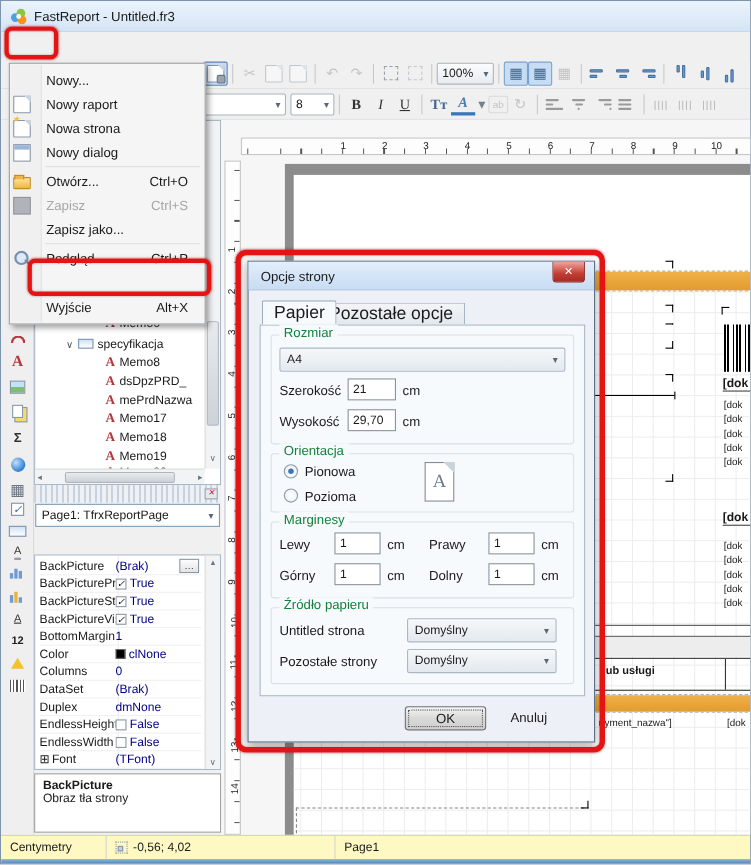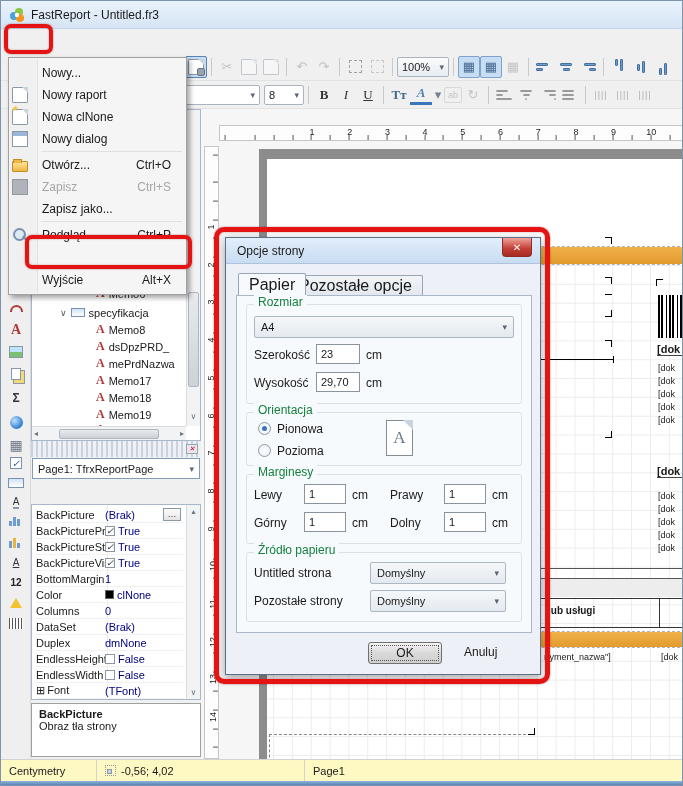--- a/index.html
+++ b/index.html
@@ -598,21 +598,21 @@
     <div class="mitem" style="top:4px">
         <i class="mic"></i>
         <span class="lbl">Nowy...</span>
       </div>
     <div class="mitem" style="top:26px">
         <i class="mic ic-doc"></i>
         <span class="lbl">Nowy raport</span>
       </div>
     <div class="mitem" style="top:48px">
         <i class="mic ic-doc ic-star"></i>
-        <span class="lbl">Nowa clNone</span>
+        <span class="lbl">Nowa strona</span>
       </div>
     <div class="mitem" style="top:70px">
         <i class="mic ic-dlg"></i>
         <span class="lbl">Nowy dialog</span>
       </div>
     <div class="msep" style="top:93px"></div>
     <div class="mitem" style="top:96px">
         <i class="mic ic-folder"></i>
         <span class="lbl">Otwórz...</span>
         <span class="sc">Ctrl+O</span>
@@ -650,21 +650,21 @@
     <div class="dtab inact" style="left:62px">Pozostałe opcje</div>
     <div id="dlgpanel"></div>
 
     <div class="grp" style="left:20px;top:66px;width:276px;height:100px"></div>
     <span class="grplbl" style="left:28px;top:66px">Rozmiar</span>
     <div class="dcombo" style="left:28px;top:78px;width:260px">
       <span>A4</span>
       <span class="chev" style="color:#5A6673;font-size:9px">▾</span>
     </div>
     <span class="dlab" style="left:28px;top:110px">Szerokość</span>
-    <div class="din" style="left:90px;top:106px;width:44px">23</div>
+    <div class="din" style="left:90px;top:106px;width:44px">21</div>
     <span class="dlab" style="left:140px;top:110px">cm</span>
     <span class="dlab" style="left:28px;top:138px">Wysokość</span>
     <div class="din" style="left:90px;top:134px;width:44px">29,70</div>
     <span class="dlab" style="left:140px;top:138px">cm</span>
 
     <div class="grp" style="left:20px;top:174px;width:276px;height:54px"></div>
     <span class="grplbl" style="left:28px;top:174px">Orientacja</span>
     <i class="radio sel" style="left:32px;top:184px"></i>
     <span class="dlab" style="left:51px;top:184px">Pionowa</span>
     <i class="radio" style="left:32px;top:206px"></i>

